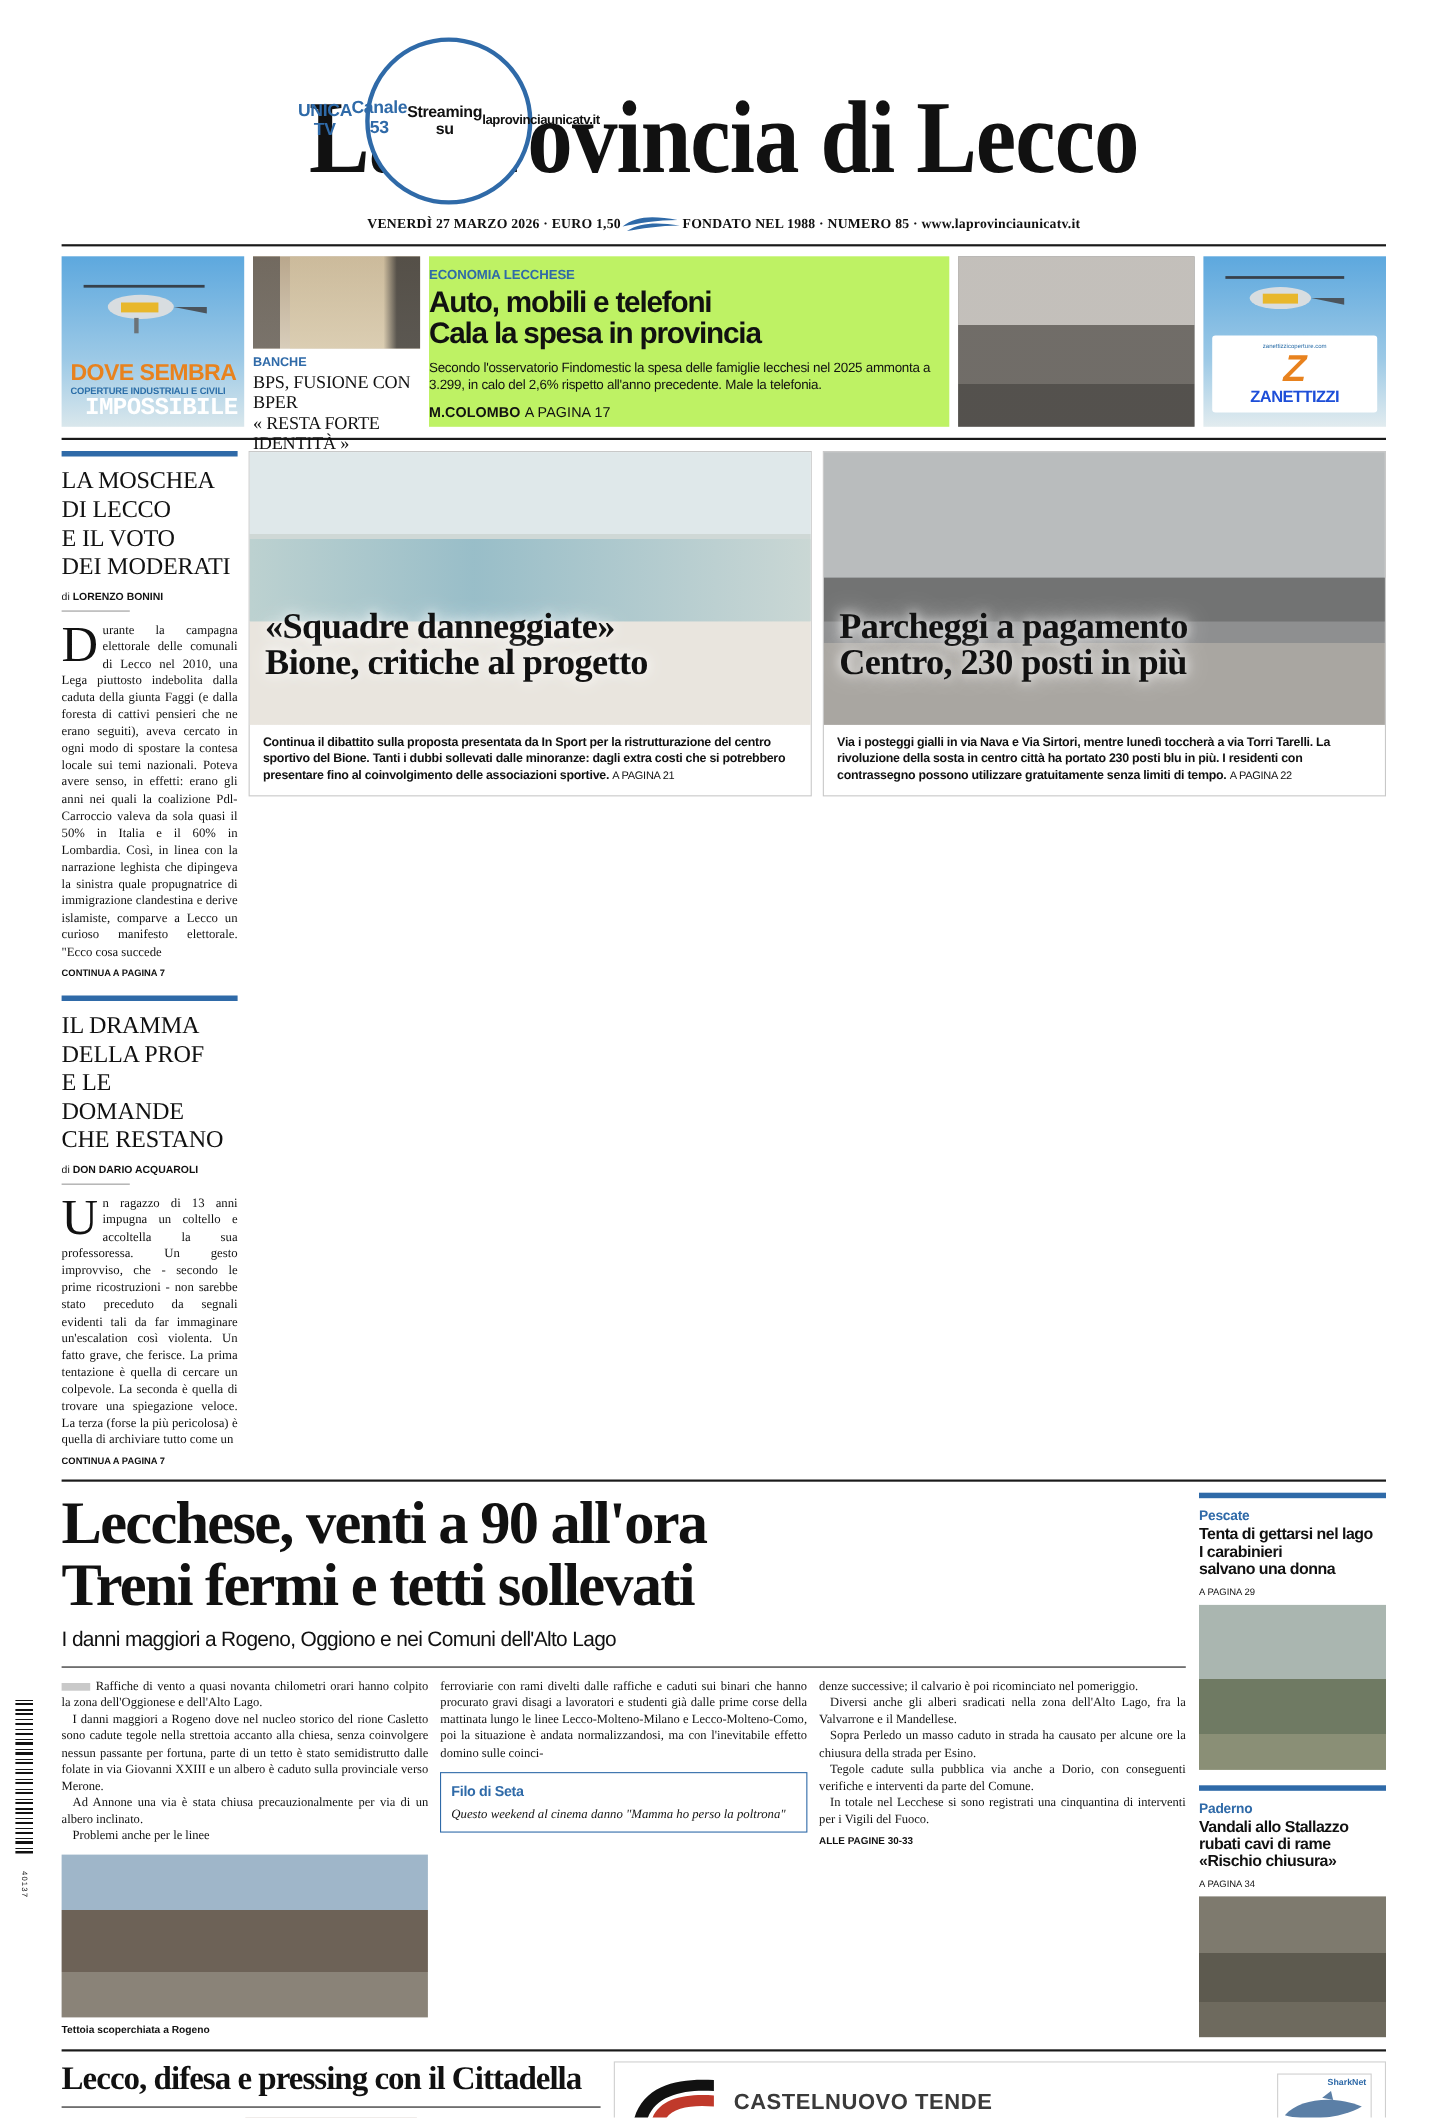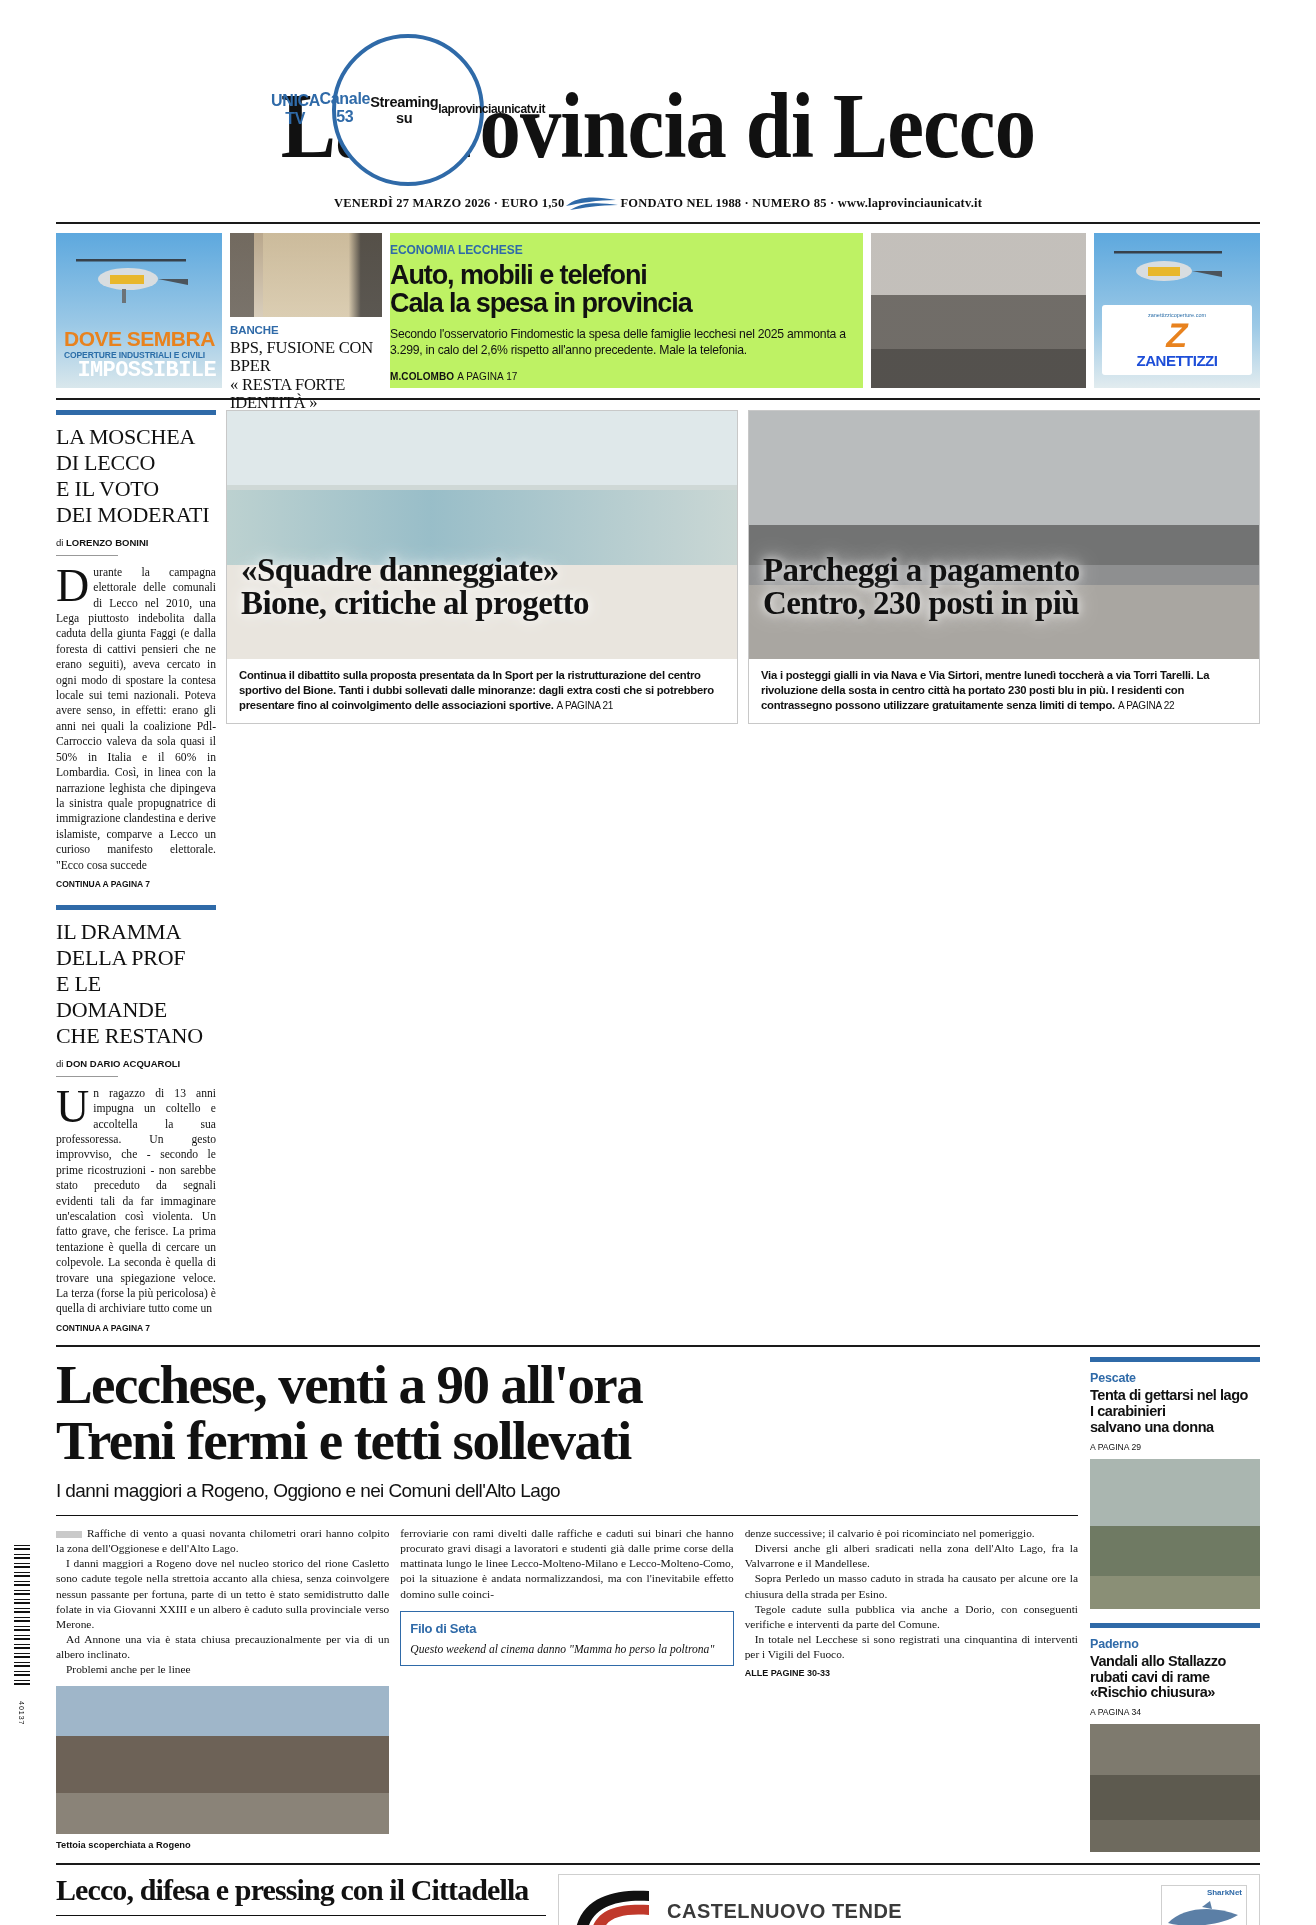--- a/index.html
+++ b/index.html
@@ -62,21 +62,21 @@
      linear-gradient(90deg, rgba(90,85,80,.75) 0 16%, transparent 16% 22%, rgba(222,206,170,.5) 22% 78%, rgba(60,58,55,.8) 86% 100%);}
   .kicker-blue { font-family:"Liberation Sans",sans-serif; font-weight:800; font-size:11.5px; color:#2f6aa8; letter-spacing:-0.1px; margin-top:7px;}
   .banche h3 { font-family:"Liberation Serif", serif; font-weight:400; font-size:16.5px; line-height:1.12; margin-top:3px; letter-spacing:-0.2px;}
   .byline-sm { font-family:"Liberation Sans",sans-serif; font-size:8.5px; font-weight:700; letter-spacing:0.1px; margin-top:9px;}
   .byline-sm .pg { font-weight:400; }
 
   .econ { flex: 1; background: #bef264; padding: 10px 12px 8px 0; position:relative;}
   .econ .kick { font-family:"Liberation Sans",sans-serif; font-weight:800; font-size:12px; color:#2f6aa8; letter-spacing:-0.1px;}
   .econ h2 { font-family:"Liberation Sans",sans-serif; font-weight:800; font-size:27px; line-height:1.04; letter-spacing:-1.1px; margin-top:4px;}
   .econ p { font-family:"Liberation Sans",sans-serif; font-size:12.2px; line-height:1.3; margin-top:10px; letter-spacing:-0.25px;}
-  .econ .cred { font-family:"Liberation Sans",sans-serif; font-size:10px; font-weight:700; position:absolute; bottom:6px; letter-spacing:0.1px;}
+  .econ .cred { font-family:"Liberation Sans",sans-serif; font-size:13px; font-weight:700; position:absolute; bottom:6px; letter-spacing:0.1px;}
   .econ .cred .pg{font-weight:400;}
 
   .photo-strip { width: 215px; flex:0 0 215px; background:#8d8d8d; position:relative; overflow:hidden;}
   .photo-strip:after{content:"";position:absolute;inset:0;background:
     linear-gradient(180deg,#c6c2bd 0 40%,#6f6b66 40% 75%, #514e4a 75% 100%);opacity:.95;}
 
   .rule-mid { border-top: 2px solid #1a1a1a; margin-top: 10px; }
 
   
   .band { display:flex; gap: 10px; margin-top: 10px; }

